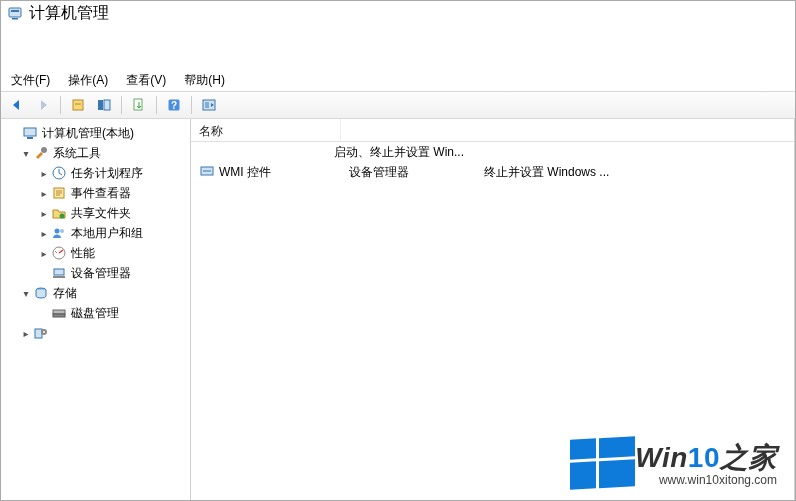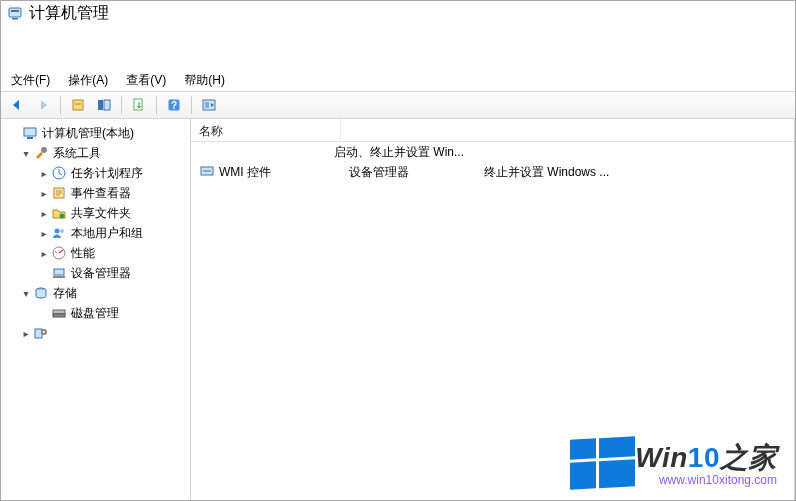--- a/index.html
+++ b/index.html
@@ -118,21 +118,21 @@
     right: 18px;
     bottom: 12px;
     display: flex;
     align-items: flex-end;
   }
   .win-logo { display: grid; grid-template-columns: 26px 36px; grid-template-rows: 20px 27px; gap: 3px; transform: skewY(-3deg); }
   .win-logo div { background: #0E7BDB; }
   .wm-text { text-align: right; line-height: 1.15; }
   .wm-main { font-size: 28px; font-weight: 600; color: #333; letter-spacing: 0.5px; font-style: italic;}
   .wm-main .blue { color: #0E7BDB; font-style: normal;}
-  .wm-sub { font-size: 12px; color: #8b5cf6; }
+  .wm-sub { font-size: 12px; color: #404040; }
 </style>
 </head>
 <body>
 
 <div class="titlebar">
   <span class="app-icon">
     <svg width="16" height="16" viewBox="0 0 16 16">
       <rect x="2" y="3" width="12" height="9" rx="1" fill="#cfe2f2" stroke="#3a77b0"></rect>
       <rect x="4" y="5" width="8" height="2" fill="#3a77b0"></rect>
       <rect x="5" y="13" width="6" height="1.5" fill="#3a77b0"></rect>

